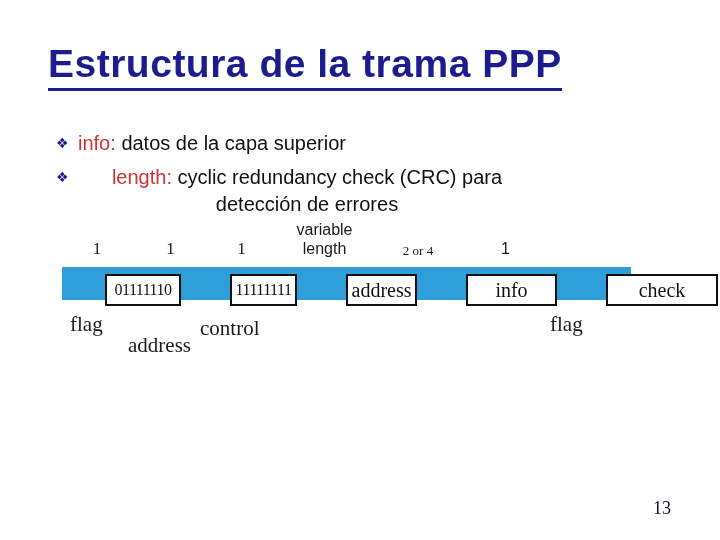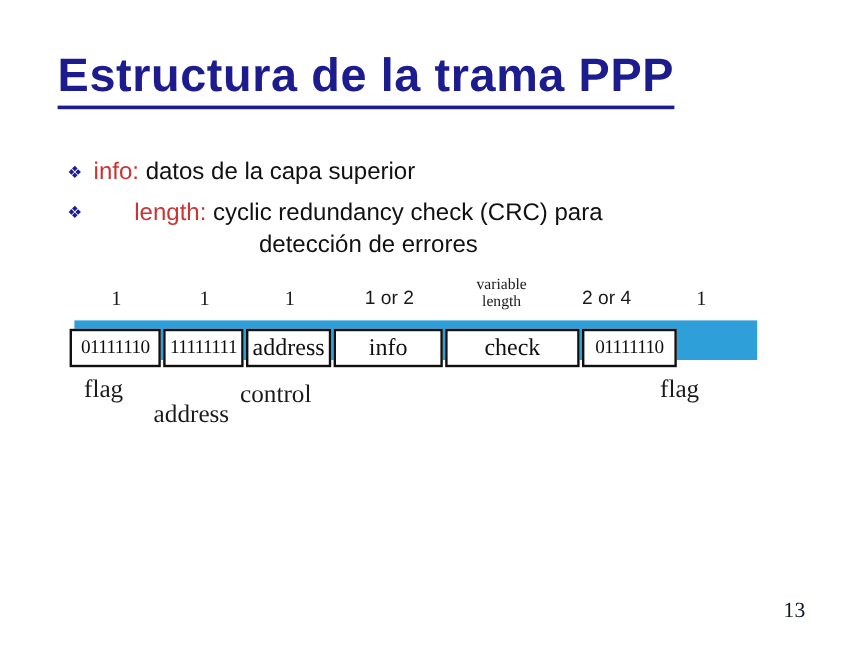--- a/index.html
+++ b/index.html
@@ -78,21 +78,21 @@
     display:flex;gap:2px;
     z-index:1;
   }
   .box{
     box-sizing:border-box;
     border:2px solid #101010;
     background:#ffffff;
     display:flex;align-items:center;justify-content:center;
     font-family:"Liberation Serif",serif;
     font-size:20px;color:#101010;
-    overflow:hidden;white-space:nowrap;
+    overflow:hidden;white-space:nowrap;margin-left:47px;
   }
   .box.bin{font-size:16px;letter-spacing:-0.5px;}
   .boxes .box:nth-child(1){width:76px}
   .boxes .box:nth-child(2){width:67px}
   .boxes .box:nth-child(3){width:71px}
   .boxes .box:nth-child(4){width:91px}
   .boxes .box:nth-child(5){width:112px}
   .boxes .box:nth-child(6){width:79px}
   .boxes .box:nth-child(7){width:75px}
 
@@ -130,21 +130,20 @@
       <span class="btext"><span class="kw">length:</span> <span>cyclic redundancy check (CRC) para detección de errores</span></span>
     </li>
   </ul>
 
   <div class="diagram">
 
     <div class="sizes">
       <span class="cell">1</span>
       <span class="cell">1</span>
       <span class="cell">1</span>
-      <span class="cell">1 or 2</span>
       <span class="cell">variable
 length</span>
       <span class="cell">2 or 4</span>
       <span class="cell">1</span>
     </div>
 
     <div class="blue-bar"></div>
 
     <div class="boxes">
       <div class="box bin">01111110</div>

